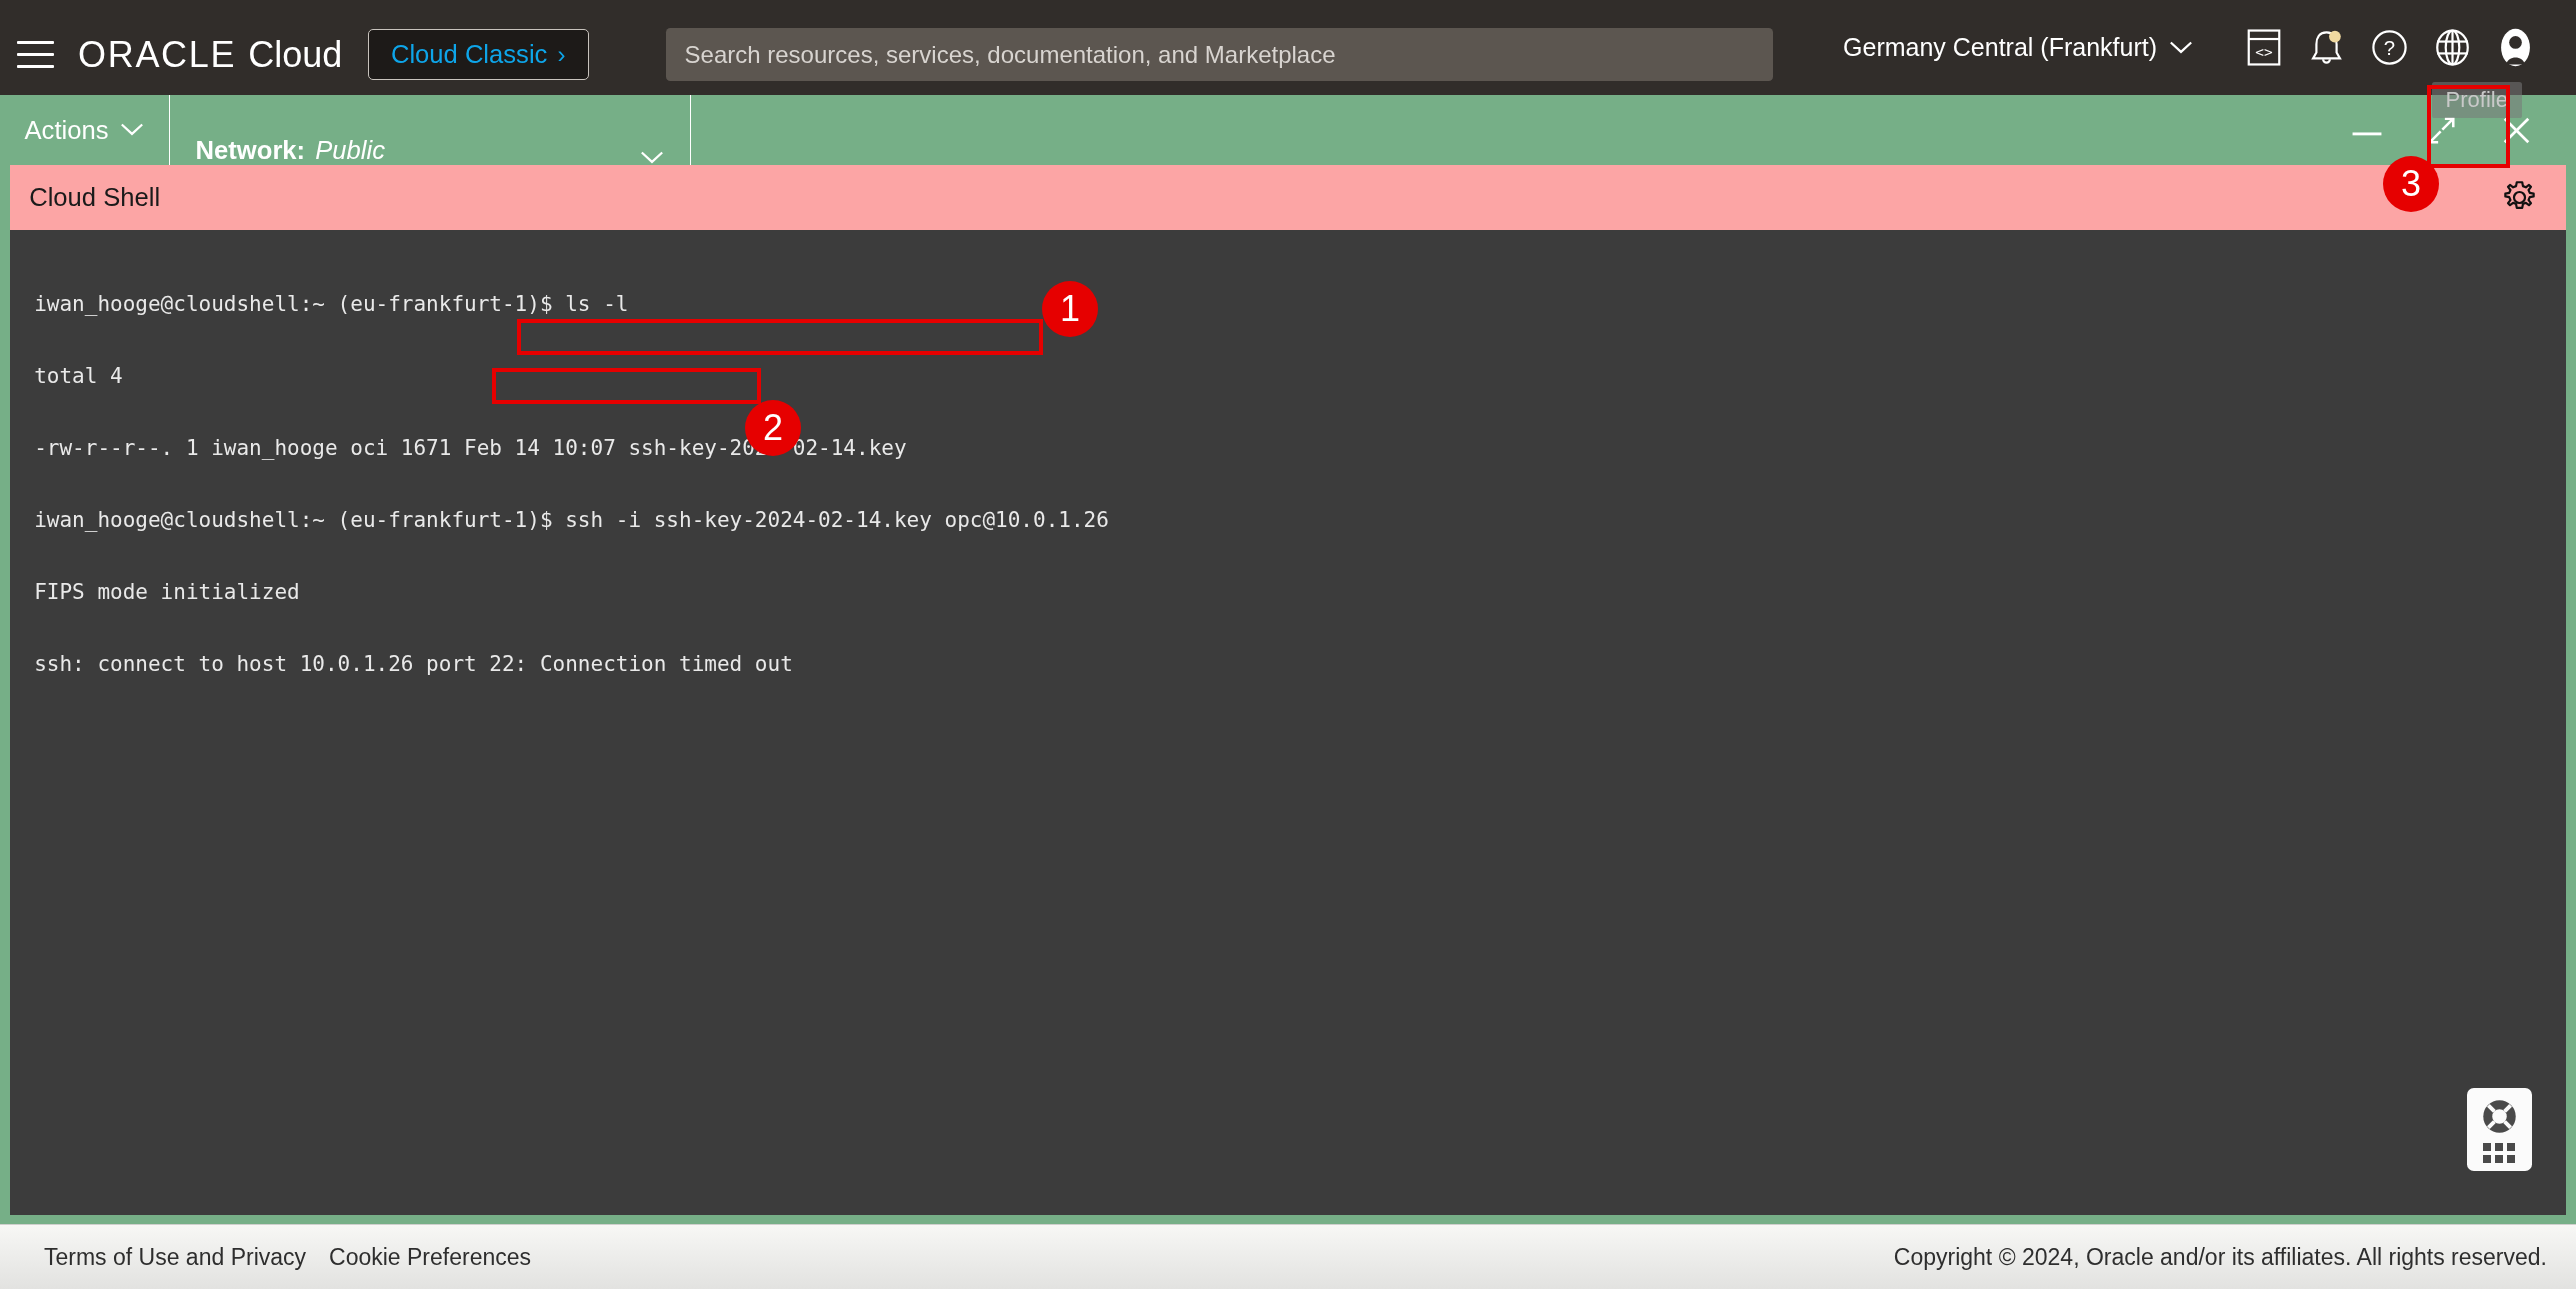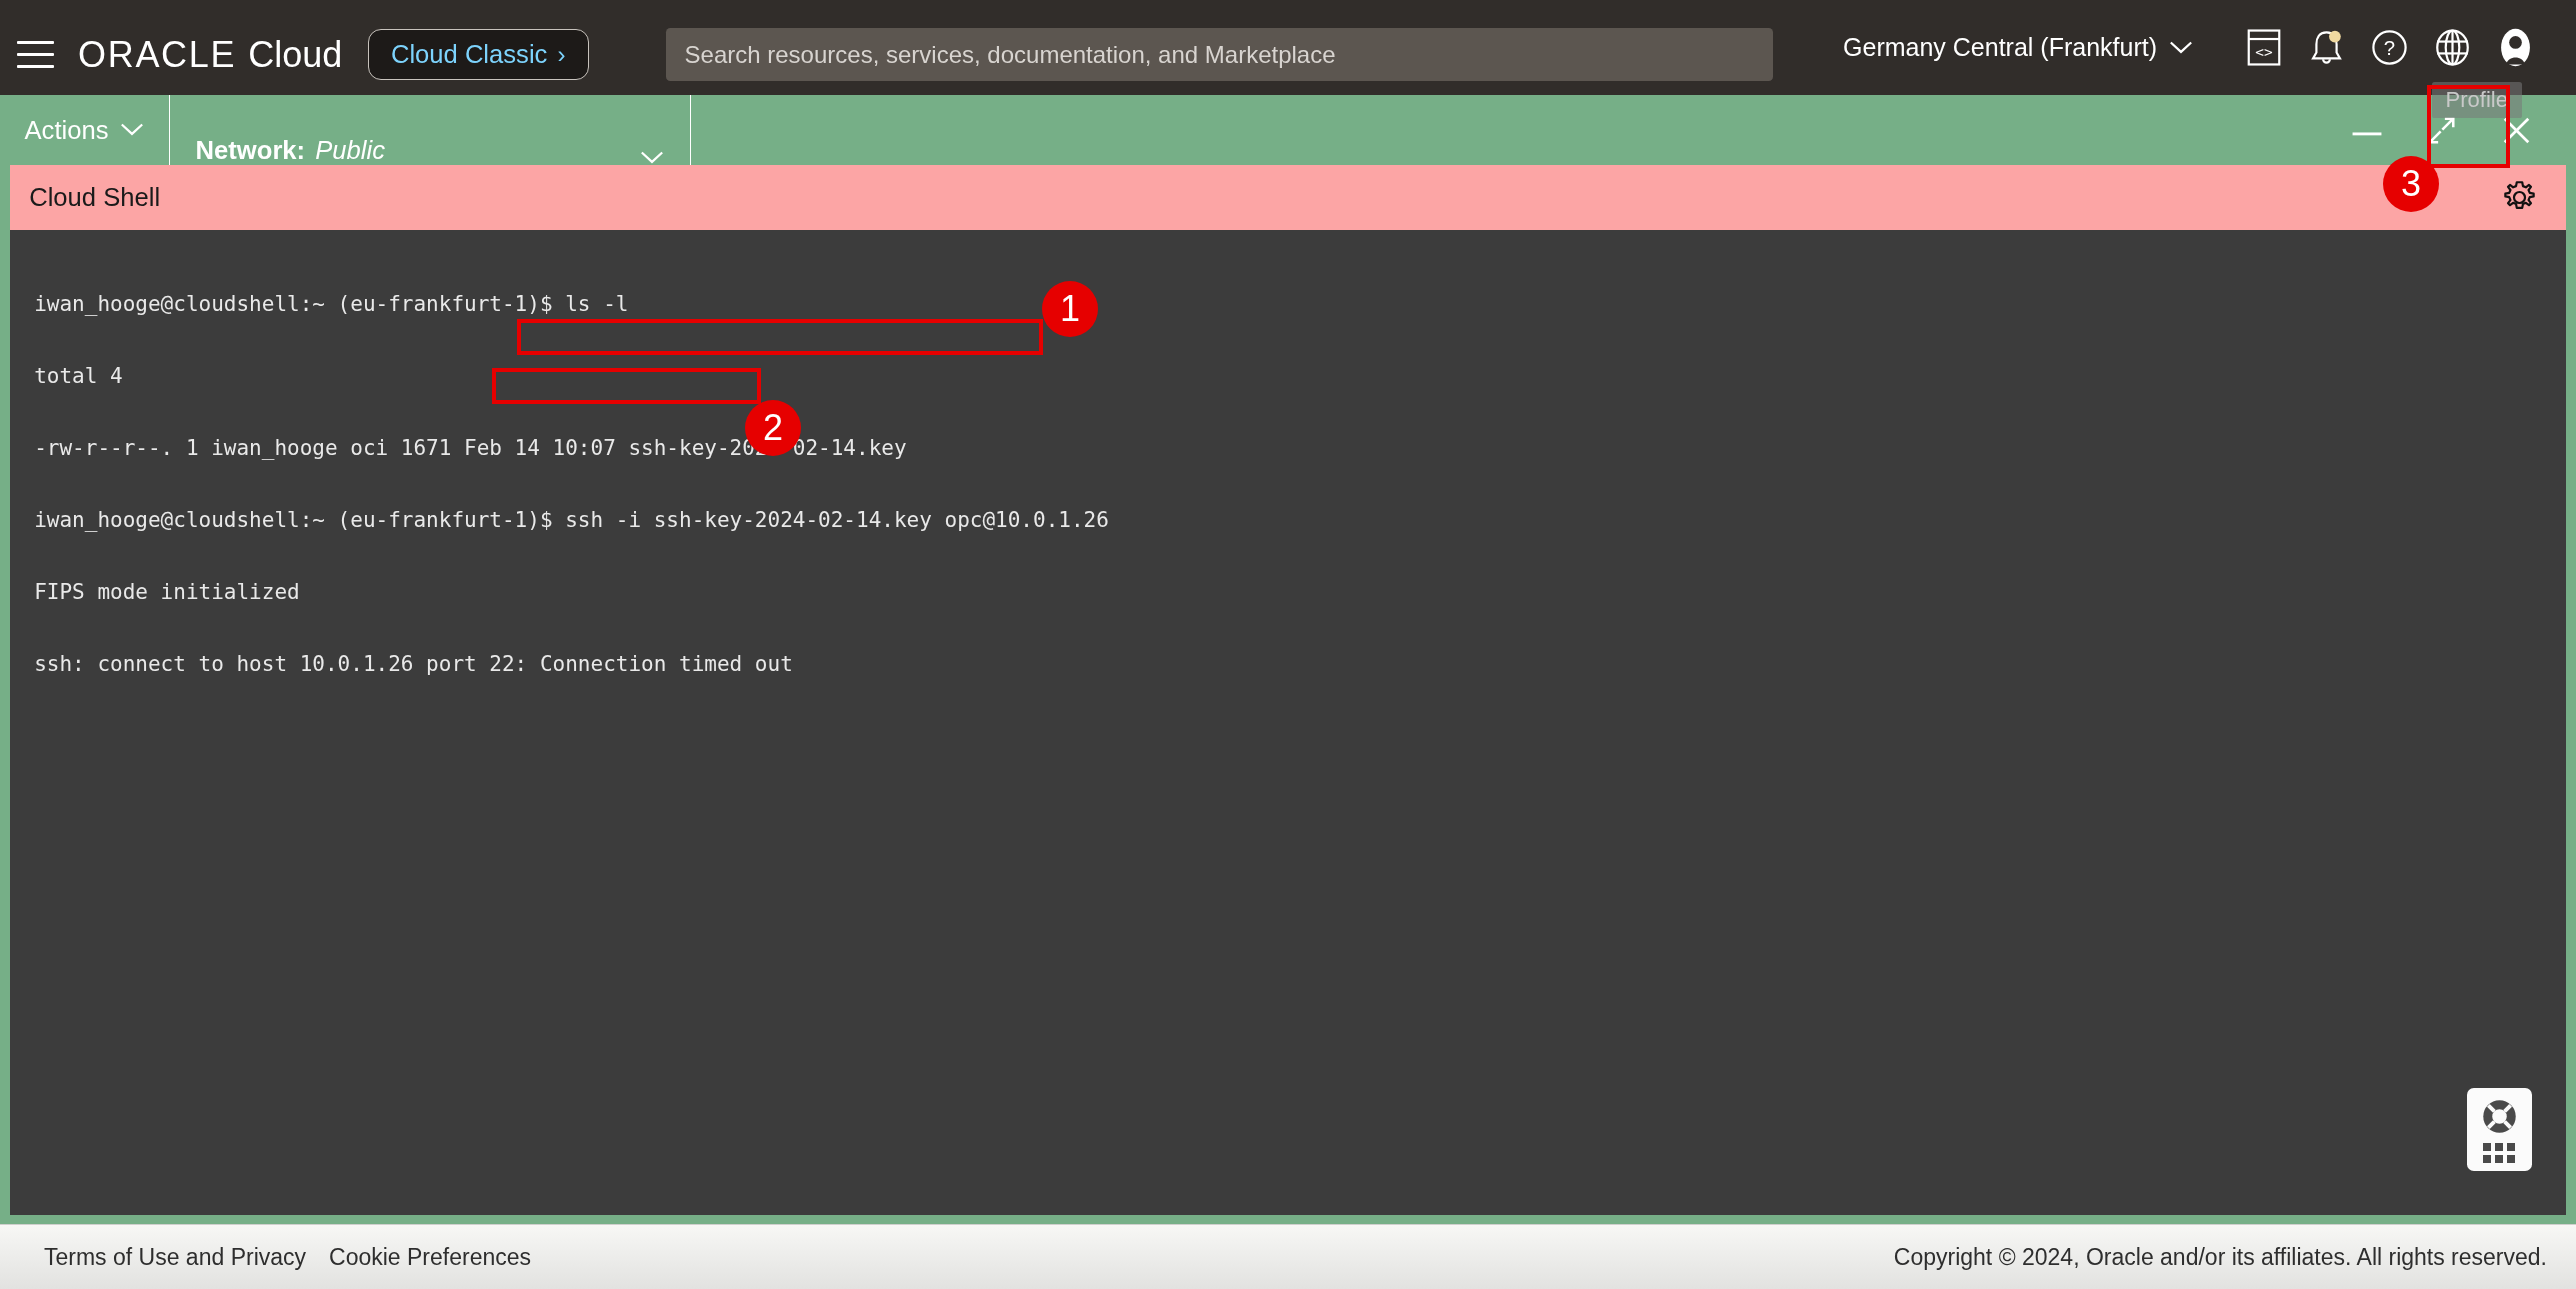--- a/index.html
+++ b/index.html
@@ -39,24 +39,24 @@
   }
   #oracle-logo .o-word {
     font-size: 36px; letter-spacing: 1.7px; font-weight: 400;
   }
   #oracle-logo .c-word {
     font-size: 36px; font-weight: 300;
   }
   #cloud-classic-btn {
     border: 1.3px solid #c8c3bd;
     background: #1d1a18;
-    color: #7dd3fc;
+    color: #0ea5e9;
     font-size: 25.6px;
     padding: 10.2px 22px;
-    border-radius: 13px;
+    border-radius: 5px;
     display: flex; align-items: center; gap: 10.2px;
     cursor: pointer;
     white-space: nowrap;
   }
   #cloud-classic-btn .chev-right {
     font-size: 24px; font-weight: 300;
   }
   #global-search {
     margin-left: 77px;
     width: 1107px; height: 53px;

